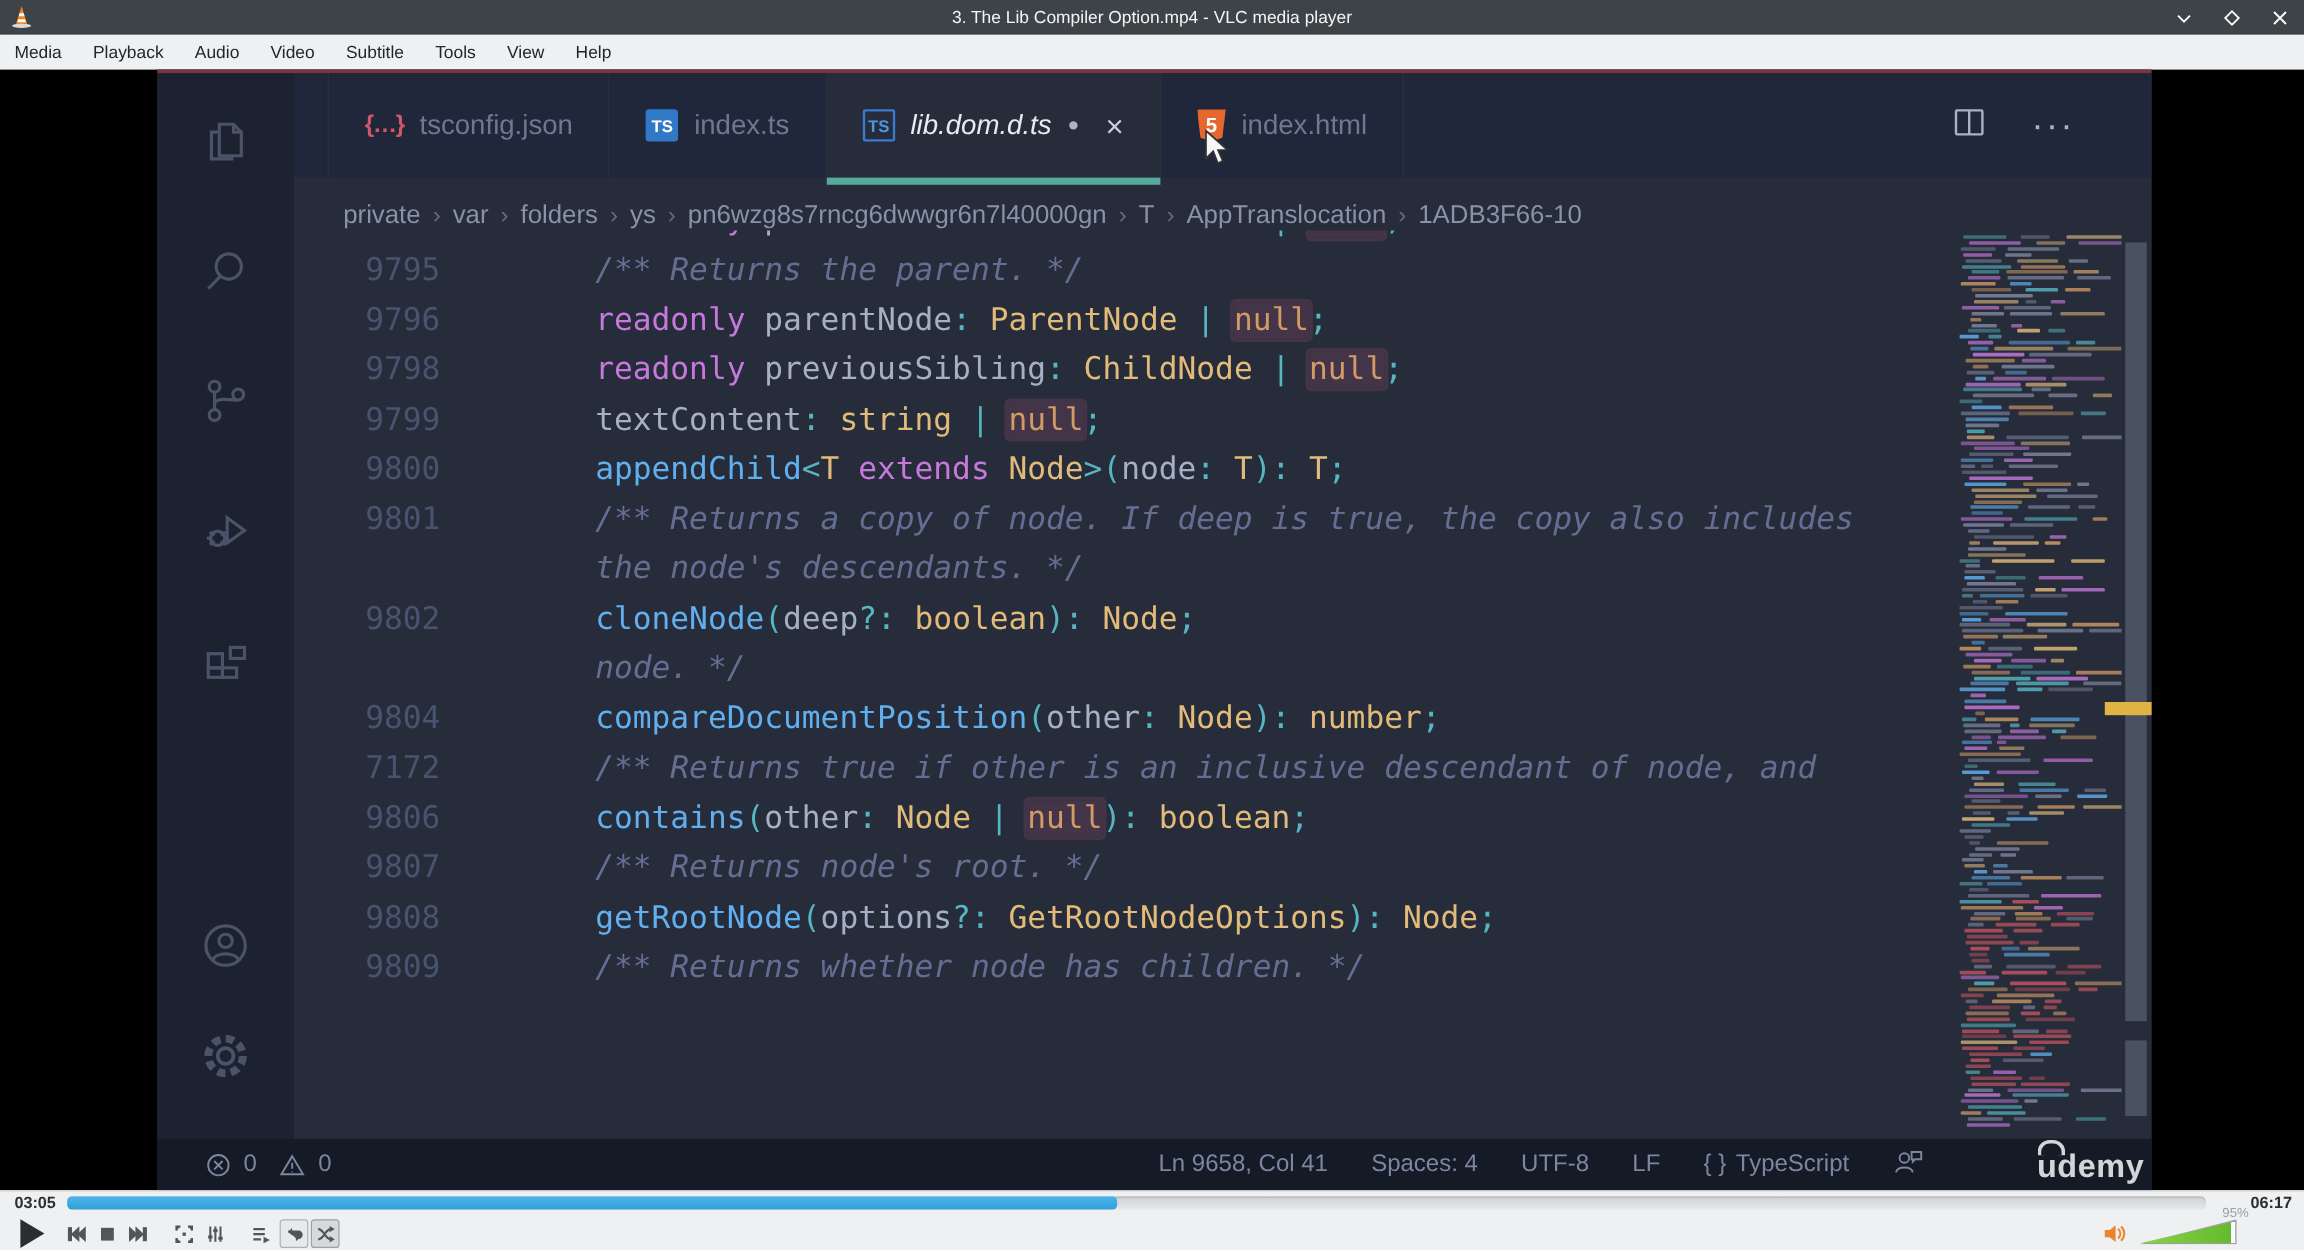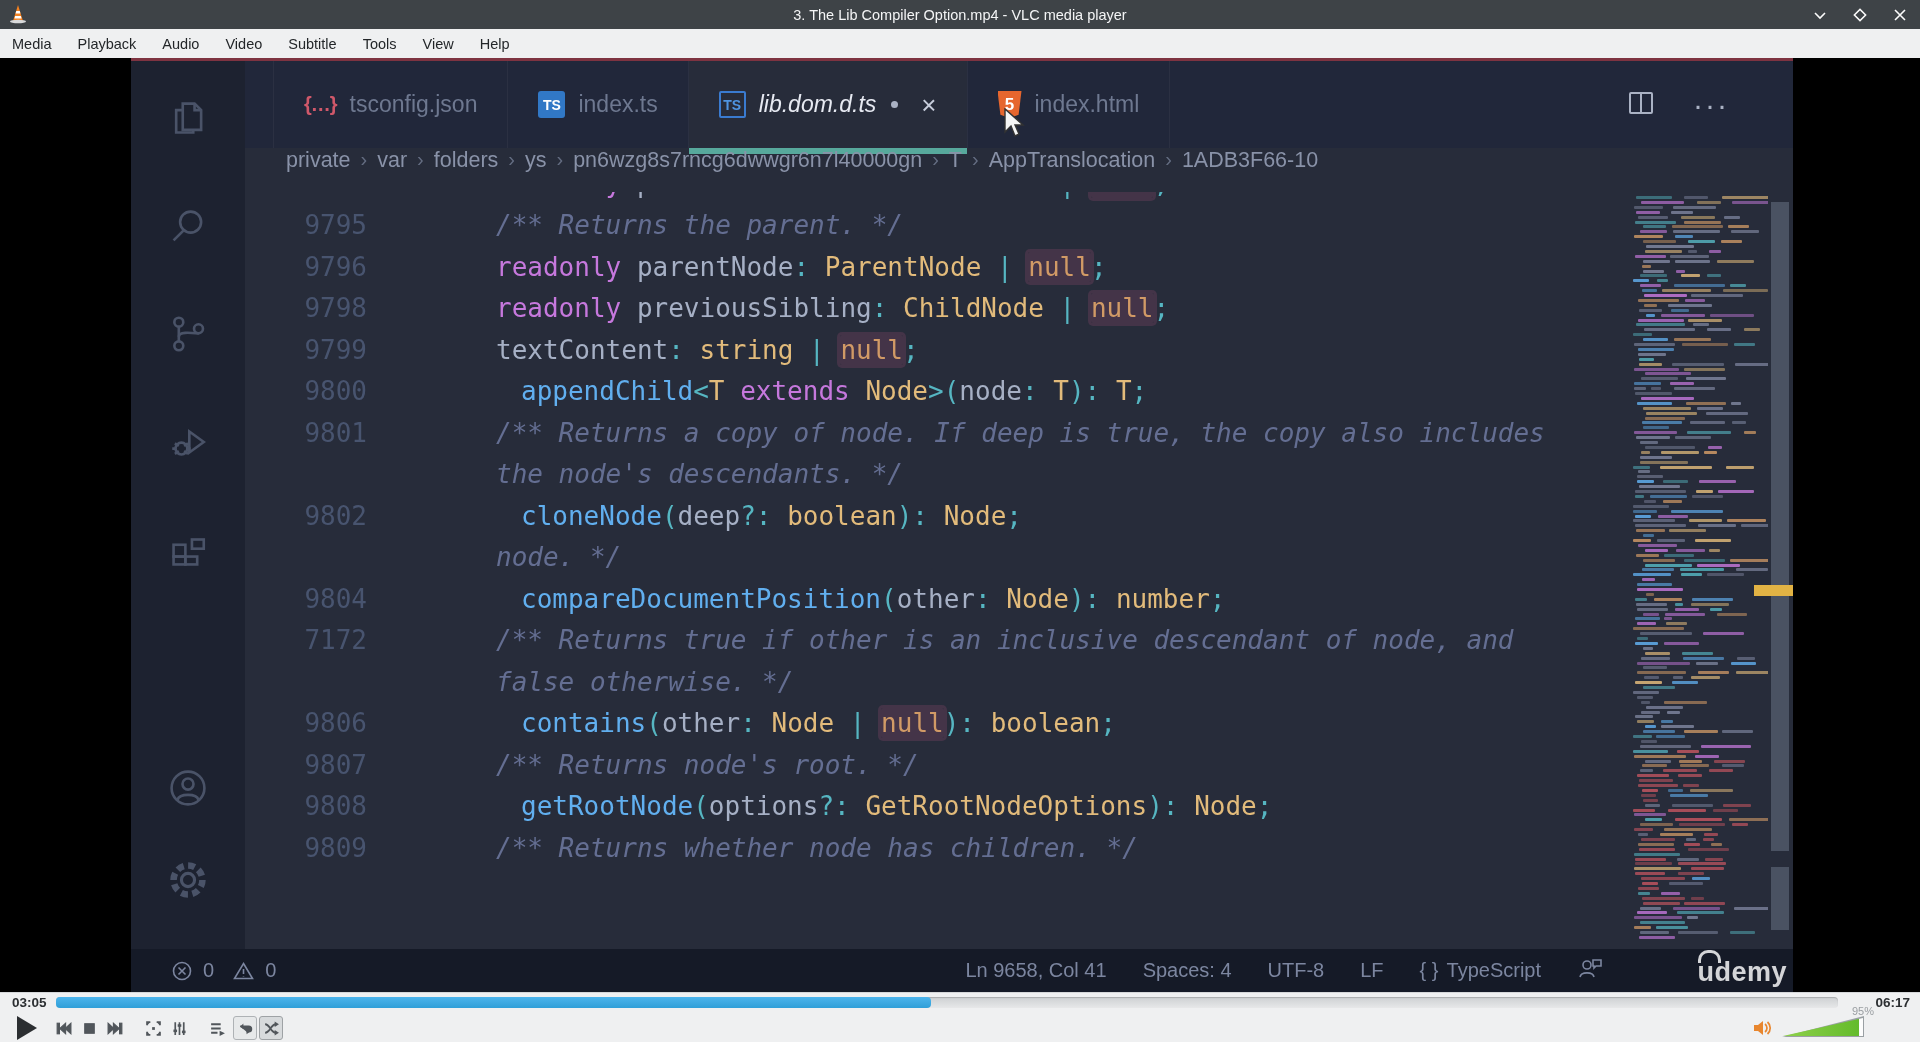--- a/index.html
+++ b/index.html
@@ -41,38 +41,38 @@
   .tclose{font-size:26px;color:#c7cddb;margin-left:10px;line-height:1;}
   .fi{display:inline-flex;align-items:center;justify-content:center;font-weight:bold;}
   .fi.braces{color:#d0586a;font-size:20px;letter-spacing:-1px;}
   .fi.tsfill{width:27px;height:27px;background:#3178c6;color:#fff;font-size:14px;border-radius:3px;}
   .fi.tsline{width:27px;height:27px;border:2px solid #3a7bd0;color:#4f94e0;font-size:14px;border-radius:2px;box-sizing:border-box;}
   .fi.html5{width:24px;height:27px;background:#e6662e;color:#fff;font-size:17px;
     clip-path:polygon(0 0,100% 0,88% 88%,50% 100%,12% 88%);}
   .tabactions{margin-left:auto;display:flex;align-items:center;gap:38px;padding-right:64px;color:#aab2c4;}
   .splitic svg{stroke:#aab2c4;fill:none;stroke-width:2;}
   .ellipsis{font-size:30px;letter-spacing:2px;color:#aab2c4;line-height:0.4;}
-  .breadcrumb{position:absolute;left:0;top:87px;right:0;height:44px;display:flex;align-items:flex-start;
+  .breadcrumb{position:absolute;left:0;top:87px;right:0;height:44px;display:flex;align-items:flex-end;
     padding-left:37px;font-size:21.5px;color:#8992a8;white-space:nowrap;overflow:hidden;}
   .bcitem{margin:0 4px;}
   .bcsep{color:#646d82;margin:0 6px;font-size:20px;}
   
   .editor{position:absolute;left:0;top:131px;width:1384px;bottom:0;overflow:hidden;
     font-family:"DejaVu Sans Mono","Liberation Mono",monospace;font-size:26px;}
   .rows{position:relative;padding-top:13px;}
   .crow{height:41.5px;white-space:pre;line-height:41.5px;}
   .crow .ln{display:inline-block;width:122px;text-align:right;color:#48546f;margin-right:129px;}
   .partialrow{position:absolute;left:0;top:-29px;height:41.5px;white-space:pre;line-height:41.5px;}
   .partialrow .ln{display:inline-block;width:122px;margin-right:129px;}
   .tk.comment{color:#646e92;font-style:italic;}
   .tk.keyword{color:#c678dd;}
   .tk.prop,.tk.plain{color:#a6b0c5;}
   .tk.punct{color:#56b6c2;}
   .tk.type{color:#e2bb7b;}
-  .tk.method{color:#61afef;margin-left:25px;}
+  .tk.method{color:#61afef;}
   .tk.nullhl{color:#d19a66;background:#443448;box-shadow:0 0 0 3px #443448;border-radius:2px;}
   
   .minimap{position:absolute;left:1384px;top:131px;bottom:0;width:139px;overflow:hidden;}
   .mline{position:absolute;height:3px;border-radius:1px;}
   .scrollbar{position:absolute;left:1523px;top:131px;bottom:0;width:25px;}
   .sthumb{position:absolute;left:3px;width:18px;background:rgba(125,136,156,0.42);}
   .smarker{position:absolute;left:-14px;width:40px;height:11px;background:#e2b344;}
   
   .statusbar{position:absolute;left:0;right:0;bottom:0;height:43px;background:#151a27;
     display:flex;align-items:center;color:#7c86a0;font-size:20px;}
@@ -261,21 +261,20 @@
             <div class="crow"><span class="ln">9796</span><span class="tk keyword">readonly</span><span class="tk plain"> </span><span class="tk prop">parentNode</span><span class="tk punct">:</span><span class="tk plain"> </span><span class="tk type">ParentNode</span><span class="tk plain"> </span><span class="tk punct">|</span><span class="tk plain"> </span><span class="tk nullhl">null</span><span class="tk punct">;</span></div>
             <div class="crow"><span class="ln">9798</span><span class="tk keyword">readonly</span><span class="tk plain"> </span><span class="tk prop">previousSibling</span><span class="tk punct">:</span><span class="tk plain"> </span><span class="tk type">ChildNode</span><span class="tk plain"> </span><span class="tk punct">|</span><span class="tk plain"> </span><span class="tk nullhl">null</span><span class="tk punct">;</span></div>
             <div class="crow"><span class="ln">9799</span><span class="tk prop">textContent</span><span class="tk punct">:</span><span class="tk plain"> </span><span class="tk type">string</span><span class="tk plain"> </span><span class="tk punct">|</span><span class="tk plain"> </span><span class="tk nullhl">null</span><span class="tk punct">;</span></div>
             <div class="crow"><span class="ln">9800</span><span class="tk method">appendChild</span><span class="tk punct">&lt;</span><span class="tk type">T</span><span class="tk plain"> </span><span class="tk keyword">extends</span><span class="tk plain"> </span><span class="tk type">Node</span><span class="tk punct">&gt;(</span><span class="tk prop">node</span><span class="tk punct">:</span><span class="tk plain"> </span><span class="tk type">T</span><span class="tk punct">):</span><span class="tk plain"> </span><span class="tk type">T</span><span class="tk punct">;</span></div>
             <div class="crow"><span class="ln">9801</span><span class="tk comment">/** Returns a copy of node. If deep is true, the copy also includes</span></div>
             <div class="crow"><span class="ln"></span><span class="tk comment">the node's descendants. */</span></div>
             <div class="crow"><span class="ln">9802</span><span class="tk method">cloneNode</span><span class="tk punct">(</span><span class="tk prop">deep</span><span class="tk punct">?:</span><span class="tk plain"> </span><span class="tk type">boolean</span><span class="tk punct">):</span><span class="tk plain"> </span><span class="tk type">Node</span><span class="tk punct">;</span></div>
             <div class="crow"><span class="ln"></span><span class="tk comment">node. */</span></div>
             <div class="crow"><span class="ln">9804</span><span class="tk method">compareDocumentPosition</span><span class="tk punct">(</span><span class="tk prop">other</span><span class="tk punct">:</span><span class="tk plain"> </span><span class="tk type">Node</span><span class="tk punct">):</span><span class="tk plain"> </span><span class="tk type">number</span><span class="tk punct">;</span></div>
             <div class="crow"><span class="ln">7172</span><span class="tk comment">/** Returns true if other is an inclusive descendant of node, and</span></div>
-            <div class="crow"><span class="ln"></span><span class="tk comment">false otherwise. */</span></div>
             <div class="crow"><span class="ln">9806</span><span class="tk method">contains</span><span class="tk punct">(</span><span class="tk prop">other</span><span class="tk punct">:</span><span class="tk plain"> </span><span class="tk type">Node</span><span class="tk plain"> </span><span class="tk punct">|</span><span class="tk plain"> </span><span class="tk nullhl">null</span><span class="tk punct">):</span><span class="tk plain"> </span><span class="tk type">boolean</span><span class="tk punct">;</span></div>
             <div class="crow"><span class="ln">9807</span><span class="tk comment">/** Returns node's root. */</span></div>
             <div class="crow"><span class="ln">9808</span><span class="tk method">getRootNode</span><span class="tk punct">(</span><span class="tk prop">options</span><span class="tk punct">?:</span><span class="tk plain"> </span><span class="tk type">GetRootNodeOptions</span><span class="tk punct">):</span><span class="tk plain"> </span><span class="tk type">Node</span><span class="tk punct">;</span></div>
             <div class="crow"><span class="ln">9809</span><span class="tk comment">/** Returns whether node has children. */</span></div>
           </div>
       </div>
       <div class="minimap" id="minimap">
           <div class="mline" style="top: 4px; left: 7px; width: 35.5621px; background: rgb(86, 182, 194); opacity: 0.469736;"></div>
           <div class="mline" style="top: 4px; left: 55.12px; width: 24.2443px; background: rgb(127, 134, 160); opacity: 0.477514;"></div>
           <div class="mline" style="top: 4px; left: 93.2037px; width: 51.7762px; background: rgb(226, 187, 123); opacity: 0.630743;"></div>

